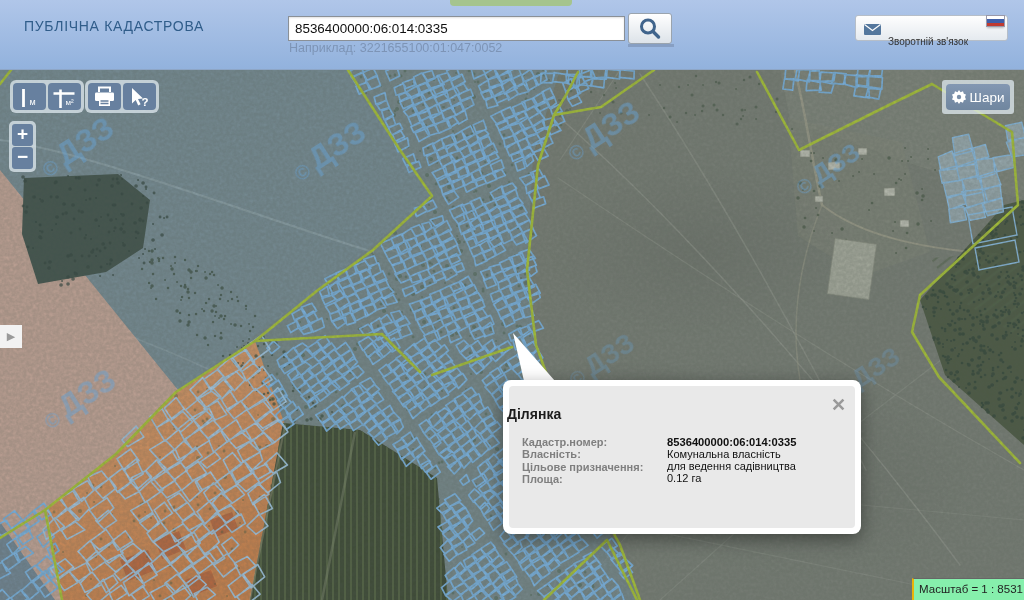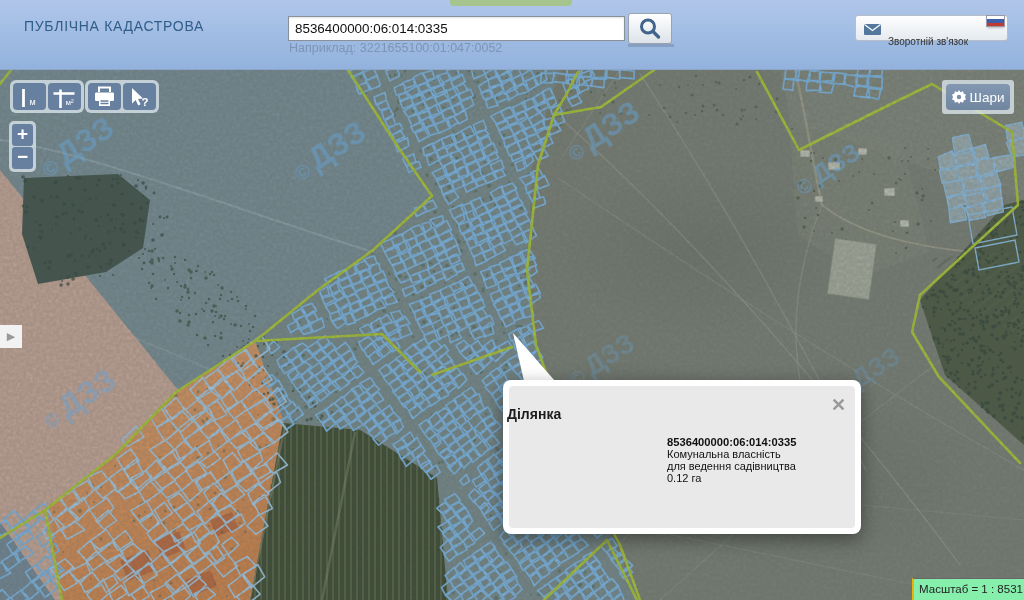--- a/index.html
+++ b/index.html
@@ -183,20 +183,21 @@
 <text x="842" y="400" transform="rotate(-33 842 400)" opacity="0.55" font-size="26"><tspan font-size="20">© </tspan>ДЗЗ</text>
 </g>
 </svg>
 <svg class="tailsvg" width="70" height="60" viewBox="0 0 70 60">
       <polygon points="13,8 55,56 24,56" fill="#fff"></polygon>
     </svg>
 <div class="card">
       <div class="cardin"></div>
 <div class="ctitle">Ділянка</div>
       <div class="cclose">✕</div>
+<div class="clbl">Кадастр.номер:<br>Власність:<br>Цільове призначення:<br>Площа:</div>
 <div class="cval"><b>8536400000:06:014:0335</b><br>Комунальна власність<br>для ведення садівництва<br>0.12 га</div>
 </div>
 <div class="hdr">
 <div class="gtab"></div>
 <div class="logo1">ПУБЛІЧНА КАДАСТРОВА</div>
 <input class="sinput" value="8536400000:06:014:0335" style="">
 <div class="sbtnu"></div>
 <div class="sbtn"><svg width="42" height="29" viewBox="0 0 42 29">
           <circle cx="19" cy="12.5" r="6.5" fill="none" stroke="#40648c" stroke-width="3"></circle>
           <path d="M24,17.5 L29.5,23" stroke="#40648c" stroke-width="3.4" stroke-linecap="round"></path>

